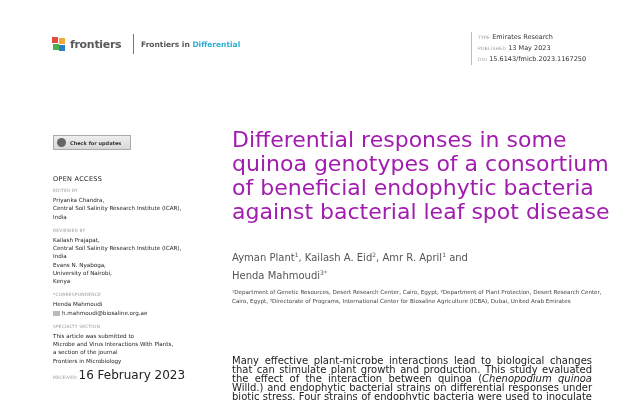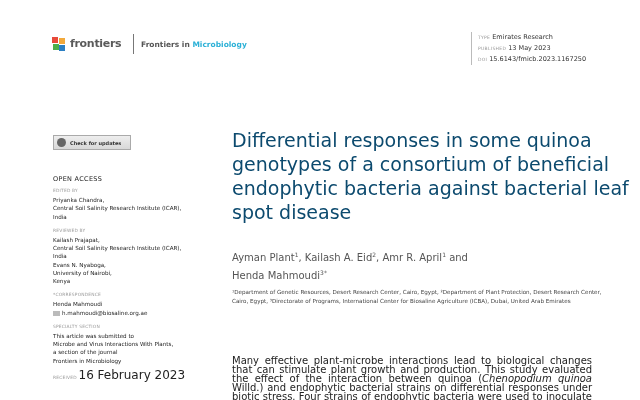--- a/index.html
+++ b/index.html
@@ -1,54 +1,54 @@
 <!DOCTYPE html>
 <html><head>
 <meta charset="utf-8">
 <style>
   html, body { margin:0; padding:0; }
   body { width:640px; height:400px; background:#ffffff; position:relative; overflow:hidden; font-family:"DejaVu Sans", sans-serif; color:#222; }
   .abs { position:absolute; }
-  .logo { left:52px; top:37px; display:flex; }
+  .logo { left:52px; top:37px; display:flex; align-items:center; }
   .logo-icon { width:14px; height:14px; position:relative; margin-right:4px; }
   .logo-icon span { position:absolute; width:6px; height:6px; }
   .logo-word { font-size:11px; font-weight:bold; color:#5a5a5a; letter-spacing:-0.3px; }
   .sep { left:133px; top:34px; width:1px; height:20px; background:#777; }
   .journal { left:141px; top:40px; font-size:7.5px; font-weight:bold; color:#555; }
   .journal .accent { color:#2bb0d6; }
   .meta { left:471px; top:32px; font-size:6.5px; line-height:10px; color:#333; border-left:1px solid #bbb; padding-left:6px; }
   .meta .k { font-size:4.5px; color:#999; letter-spacing:0.3px; margin-right:2px; }
   .cfu { left:53px; top:135px; width:78px; height:15px; border:1px solid #aaa; background:linear-gradient(#eee,#d8d8d8); display:flex; align-items:center; font-size:5px; font-weight:bold; color:#333; box-sizing:border-box; padding-left:3px; }
   .cfu .dot { width:9px; height:9px; border-radius:50%; background:#666; margin-right:4px; }
   .side { left:53px; width:170px; font-size:5.6px; line-height:8.2px; color:#222; }
   .side .k { font-size:4.4px; color:#999; letter-spacing:0.2px; display:block; margin-bottom:1px; }
   .side .blk { margin-bottom:6px; }
   .oa { left:53px; top:175px; font-size:6.5px; color:#222; letter-spacing:0.3px;text-align:center; }
-  .title { left:232px; top:128px; width:400px; font-size:19px; line-height:24px; color:#0c4a6e; }
+  .title { left:232px; top:128px; width:400px; font-size:22px; line-height:24px; color:#a21caf; }
   .authors { left:232px; top:247px; font-size:10px; line-height:15px; color:#555; }
   .authors sup { font-size:6px; }
   .affil { left:232px; top:288px; width:380px; font-size:5.6px; line-height:8.5px; color:#444; }
   .abstract { left:232px; top:336px; width:360px; font-size:10px; line-height:9px; color:#222; text-align:justify;margin-top:20px; }
   .abstract i { font-style:italic; }
 </style>
 </head>
 <body>
 
 <div class="abs logo">
   <div class="logo-icon">
     <span style="left:0;top:0;background:#e84a3b"></span>
     <span style="left:7px;top:1px;background:#f2a93b"></span>
     <span style="left:1px;top:7px;background:#4dae4a"></span>
     <span style="left:7px;top:8px;background:#2b7fc3"></span>
   </div>
   <span class="logo-word">frontiers</span>
 </div>
 <div class="abs sep"></div>
 <div class="abs journal">
-  <span>Frontiers in </span><span class="accent">Microbiology</span>
+  <span>Frontiers in </span><span class="accent">Differential</span>
 </div>
 
 <div class="abs meta">
   <div><span class="k">TYPE</span><span>Emirates Research</span></div>
   <div><span class="k">PUBLISHED</span><span>13 May 2023</span></div>
   <div><span class="k">DOI</span><span>15.6143/fmicb.2023.1167250</span></div>
 </div>
 
 <div class="abs cfu">
   <span class="dot"></span>

